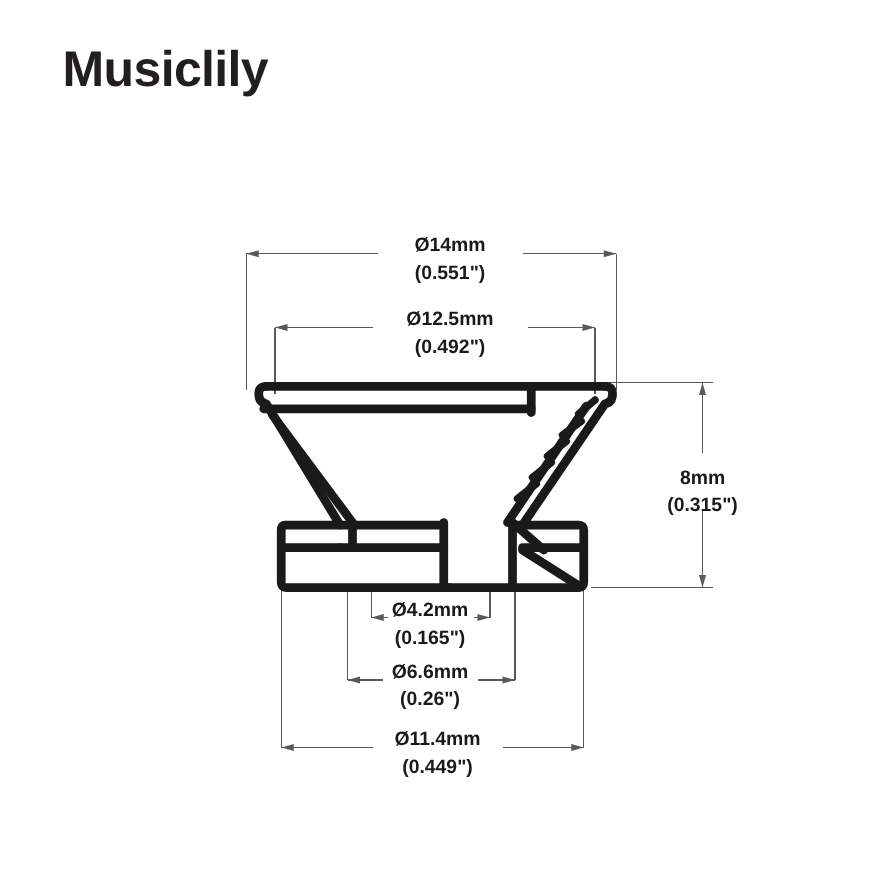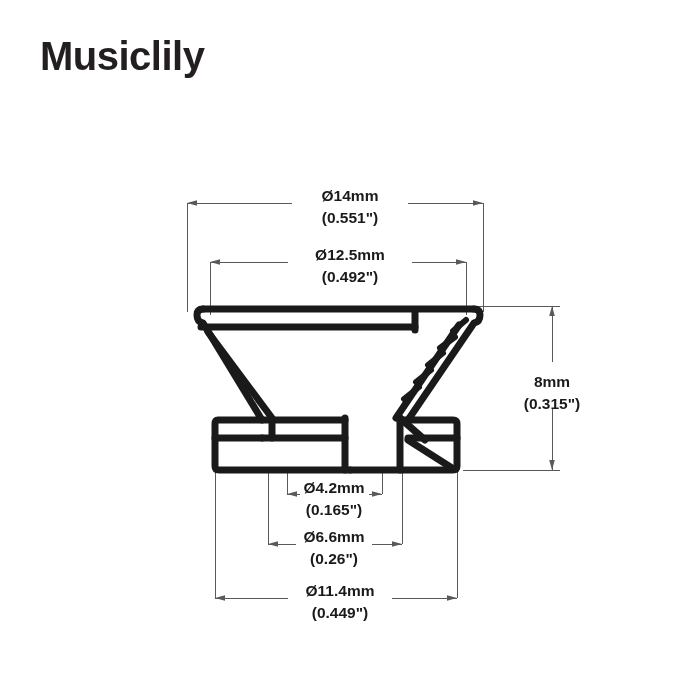--- a/index.html
+++ b/index.html
@@ -9,21 +9,21 @@
   }
   body {
     width: 700px;
     height: 700px;
     position: relative;
     overflow: hidden;
     font-family: "Liberation Sans", sans-serif;
   }
   #page {
     position: absolute;
-    left: 0; top: 0;
+    left: 10px; top: 0;
     width: 691px;
     height: 700px;
     background: #ffffff;
   }
   #brand-title {
     position: absolute;
     left: 40px;
     top: 34px;
     font-family: "Liberation Sans", sans-serif;
     font-size: 40px;

